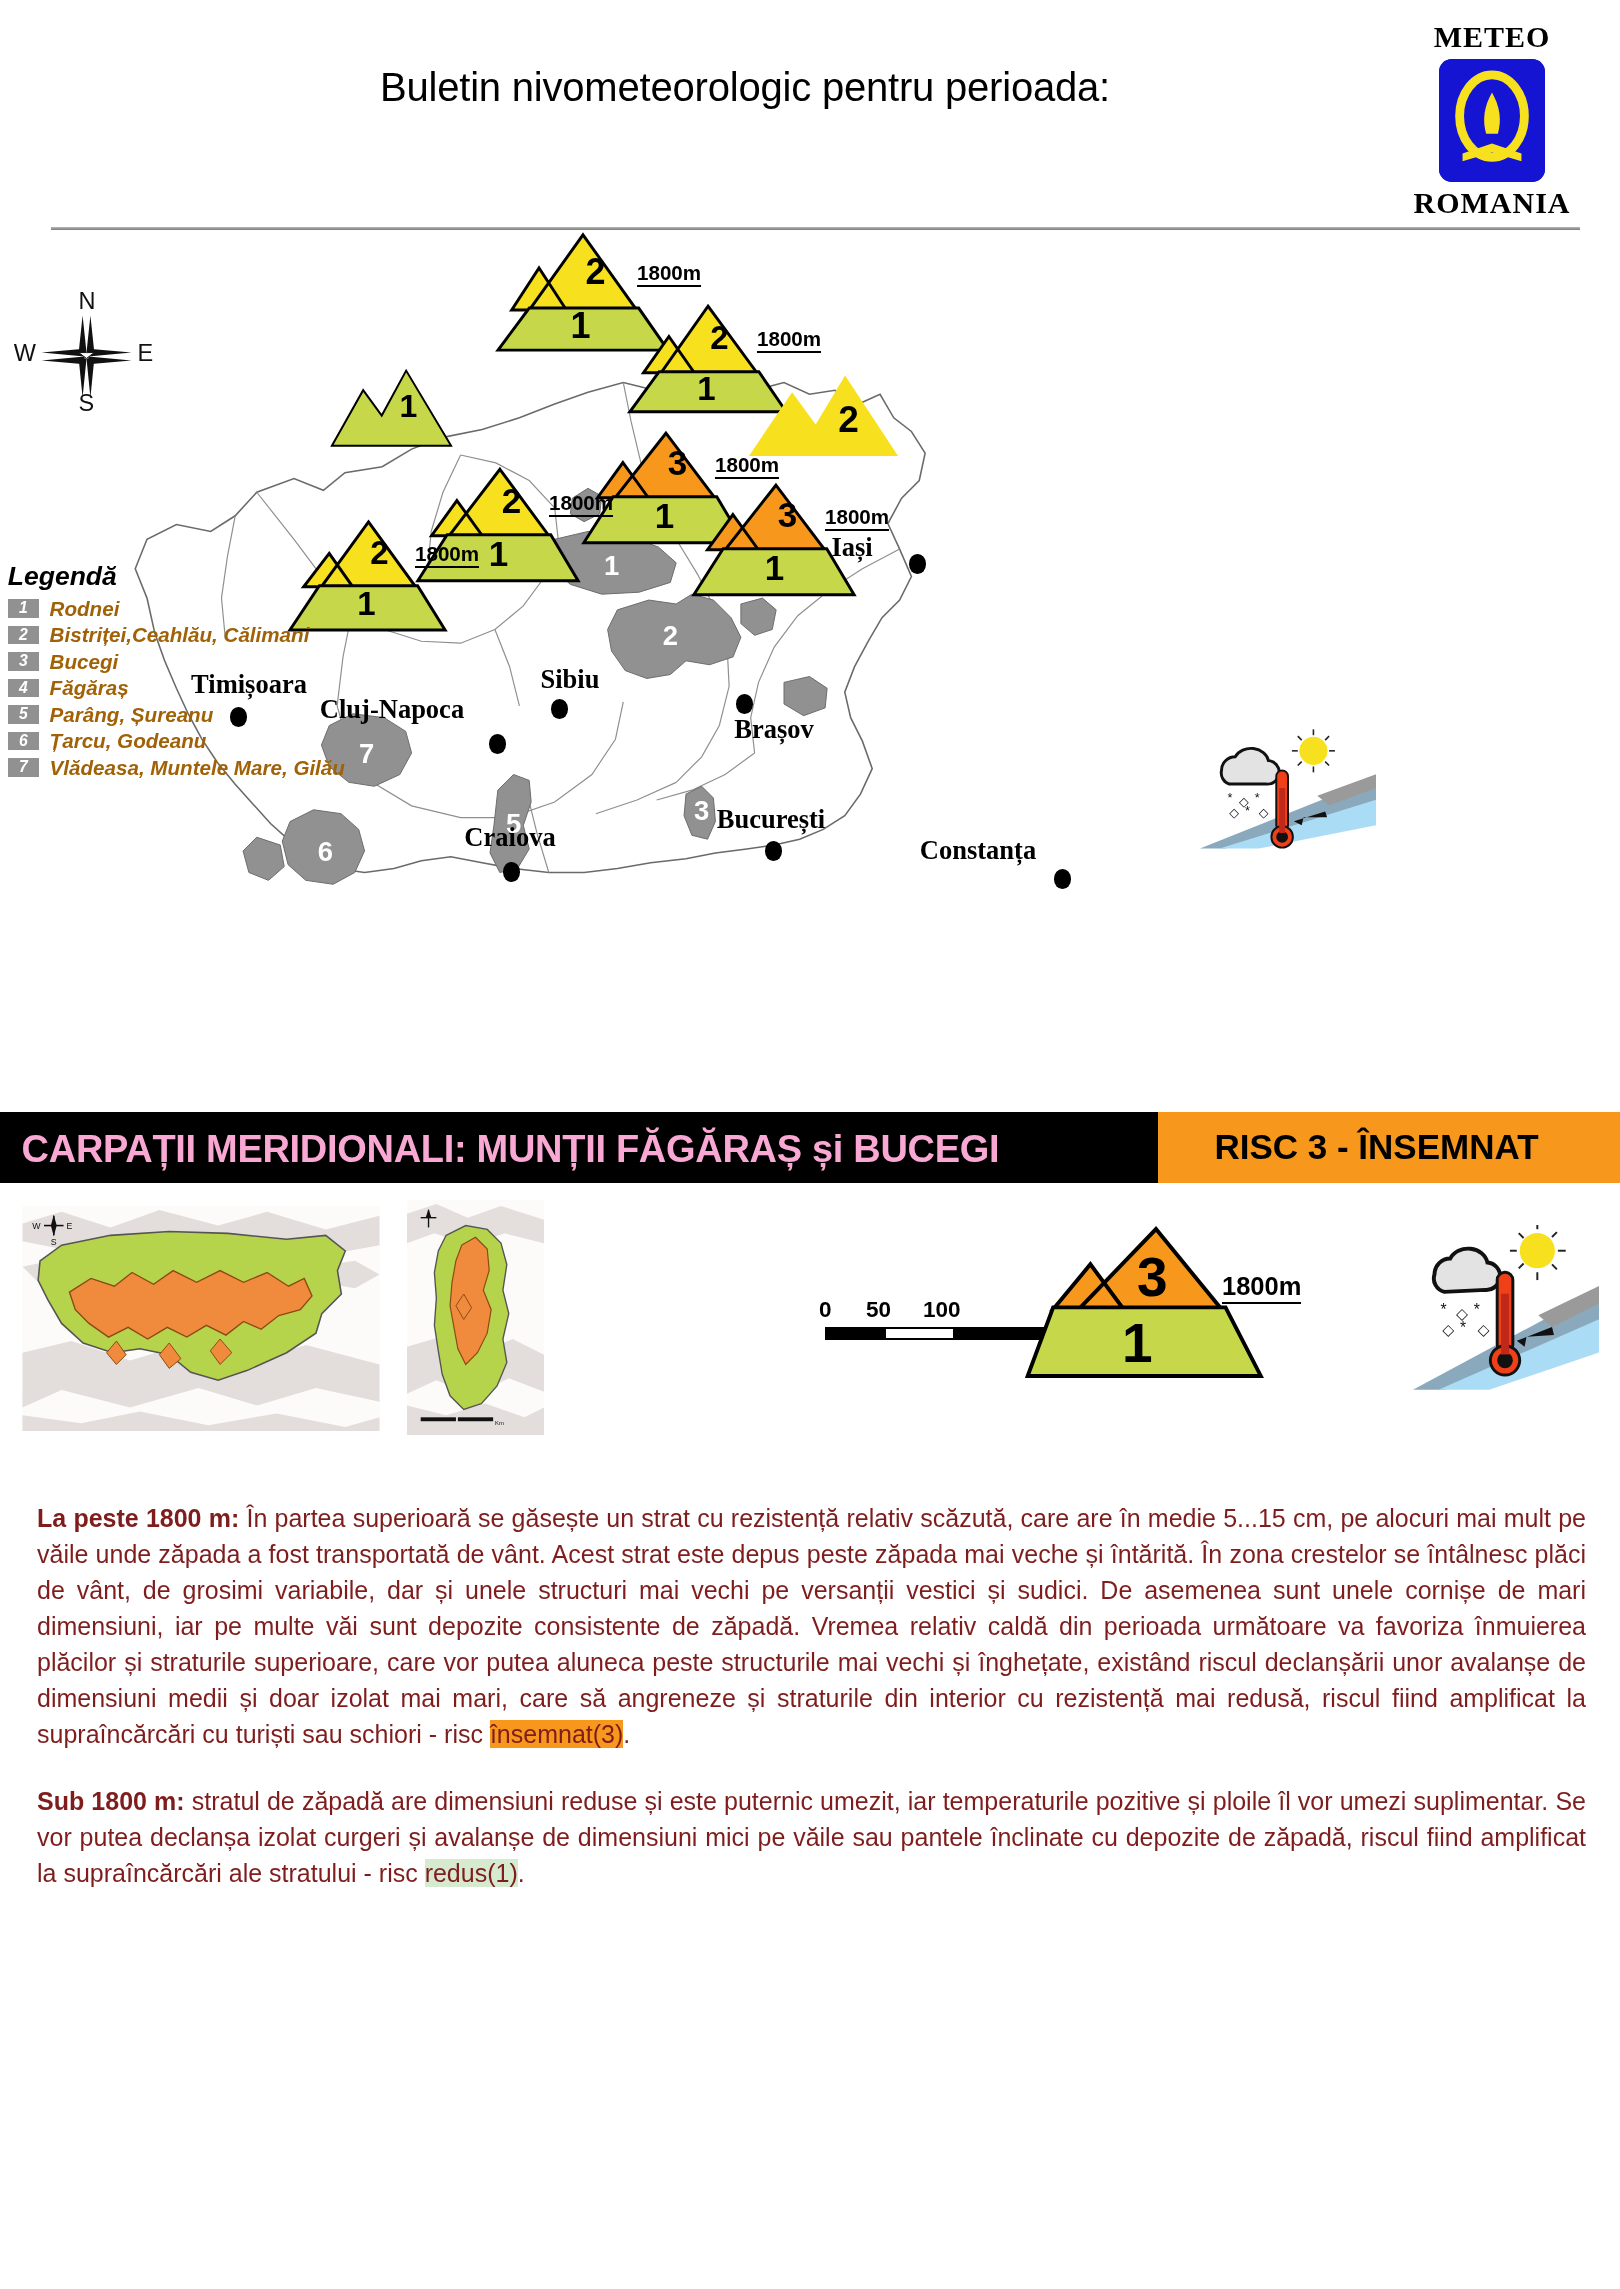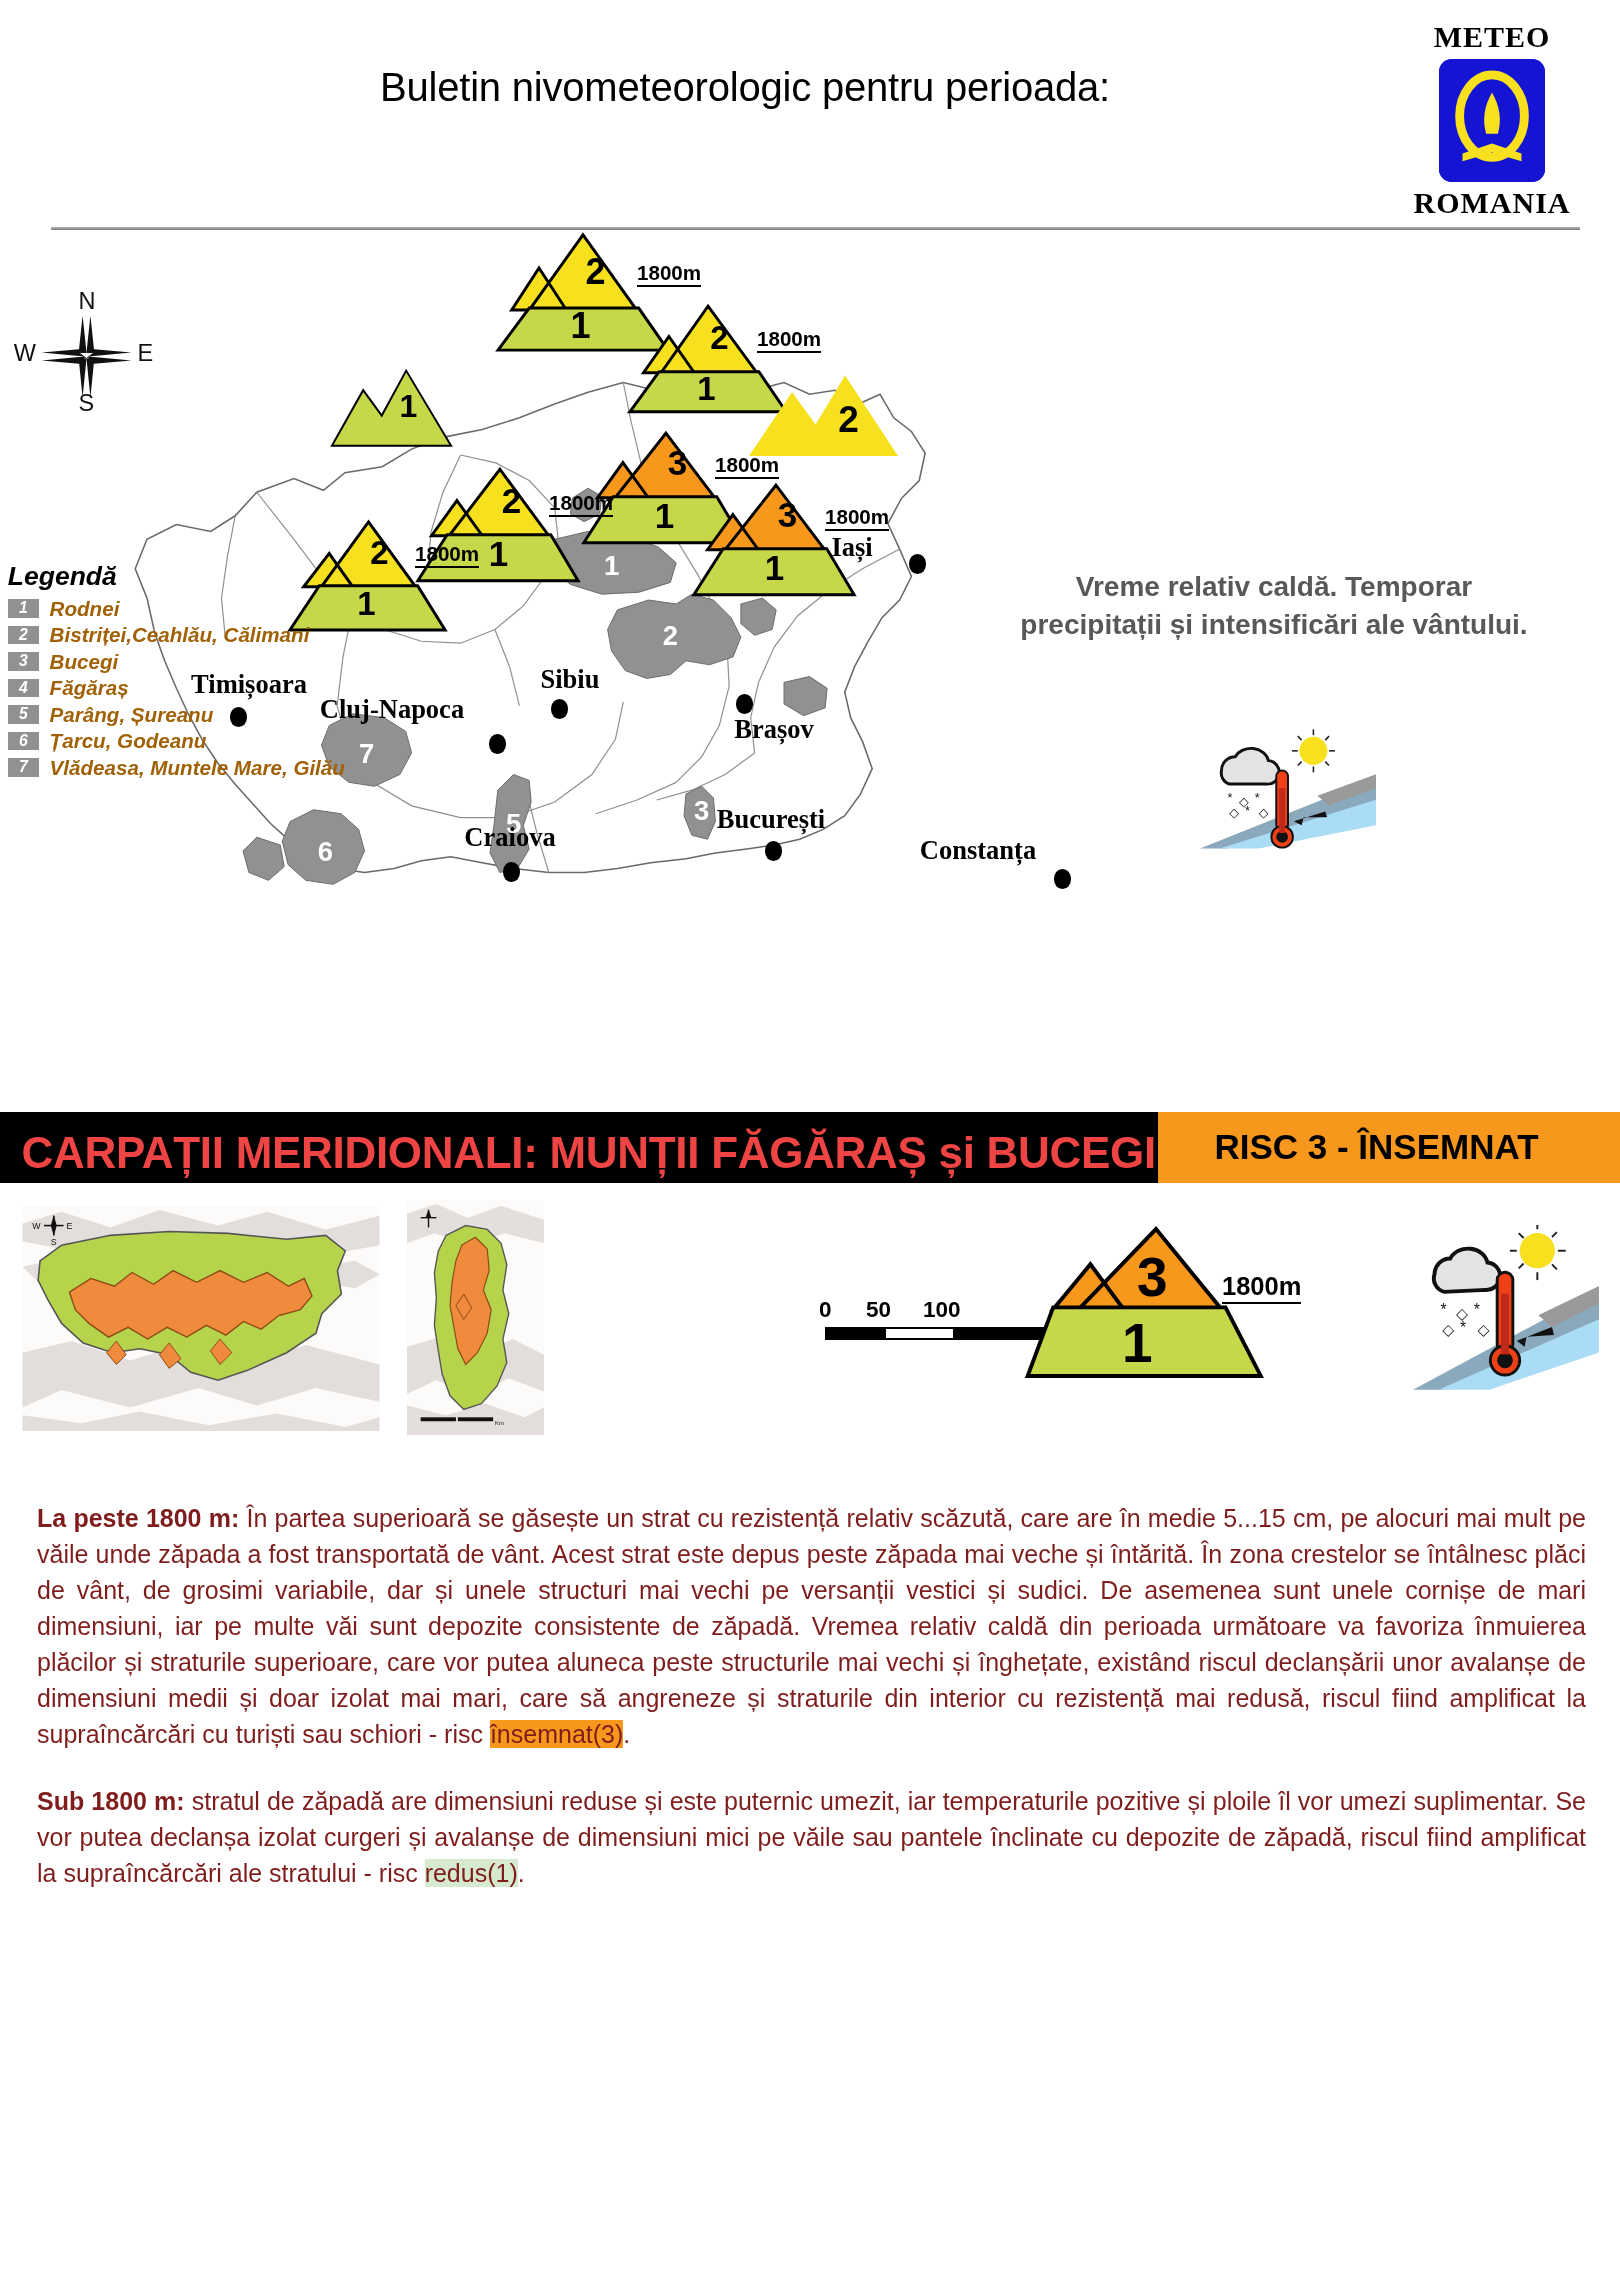--- a/index.html
+++ b/index.html
@@ -60,21 +60,21 @@
   #sc-track{position:absolute;top:30px;left:9.8px;width:284px;height:12.7px;background:#000;}
   #sc-white{position:absolute;top:2px;left:61px;width:67px;height:8.8px;background:#fff;}
   #sc-km{position:absolute;left:292px;top:35px;font-size:18.6px;font-weight:bold;color:#000;}
 
   
   #weather-text{position:absolute;left:936px;top:323px;width:676px;text-align:center;
     font-size:28px;font-weight:bold;color:#58585a;line-height:1.35;}
 
   
   #banner{position:absolute;left:0;top:1112px;width:1620px;height:71px;background:#000;}
-  #banner-title{position:absolute;left:21.6px;top:15.7px;font-size:44px;font-weight:bold;color:#ef4444;
+  #banner-title{position:absolute;left:21.6px;top:15.7px;font-size:38px;font-weight:bold;color:#f9a8d4;
     letter-spacing:-0.3px;white-space:nowrap;}
   #risk-box{position:absolute;left:1158px;top:0;width:463px;height:71px;background:#F7981D;}
   #risk-text{position:absolute;width:437px;text-align:center;top:14.7px;font-size:35px;font-weight:bold;color:#000;}
 
   
   #massif-row{position:absolute;left:0;top:1196px;width:1620px;height:274px;}
   .relief{position:absolute;background:#fdfdfd;}
   #big-mtn{position:absolute;left:1014px;top:1223px;}
   #wx-big{position:absolute;left:1413px;top:1225px;width:186px;height:165px;background:#fff;}
 
@@ -283,24 +283,20 @@
   <div class="mtn" style="left:284px;top:271px;width:167px;height:118px;">
     <svg width="167" height="118" viewBox="0 0 170 120">
       <path d="M86,6 L134,72 L38,72 Z M46,38 L70,72 L20,72 Z" fill="#f7e11e" stroke="#000" stroke-width="3"></path>
       <path d="M6,116 L36,71 L136,71 L164,116 Z" fill="#c6d749" stroke="#000" stroke-width="3"></path>
     </svg>
     <span class="nt" style="left:78px;top:17.6px;font-size:33px;width:35px;">2</span>
     <span class="nb" style="left:65px;top:69px;font-size:33px;width:35px;">1</span>
     <span class="alt" style="left:131px;top:27.4px;">1800m</span>
   </div>
 
-  <div id="weather-text">
-    <div>Vreme relativ caldă. Temporar</div>
-    <div>precipitații și intensificări ale vântului.</div>
-  </div>
 
   <div style="position:absolute;left:1200px;top:482px;width:176px;height:122px;">
     <svg width="176" height="122" viewBox="0 0 180 124">
       <rect x="0" y="0" width="180" height="124" fill="#ffffff"></rect>
       <polygon points="0,124 180,52 180,76 26,124" fill="#8aa9bd"></polygon>
       <polygon points="20,124 180,74 180,100 60,124" fill="#aadcf5"></polygon>
       <polygon points="120,70 180,48 180,62 132,80" fill="#9a9a9a"></polygon>
       <circle cx="116" cy="24" r="14" fill="#f7e11e" stroke="#f7e11e" stroke-width="1"></circle>
       <g stroke="#222" stroke-width="1.6">
         <line x1="116" y1="2" x2="116" y2="8"></line>

